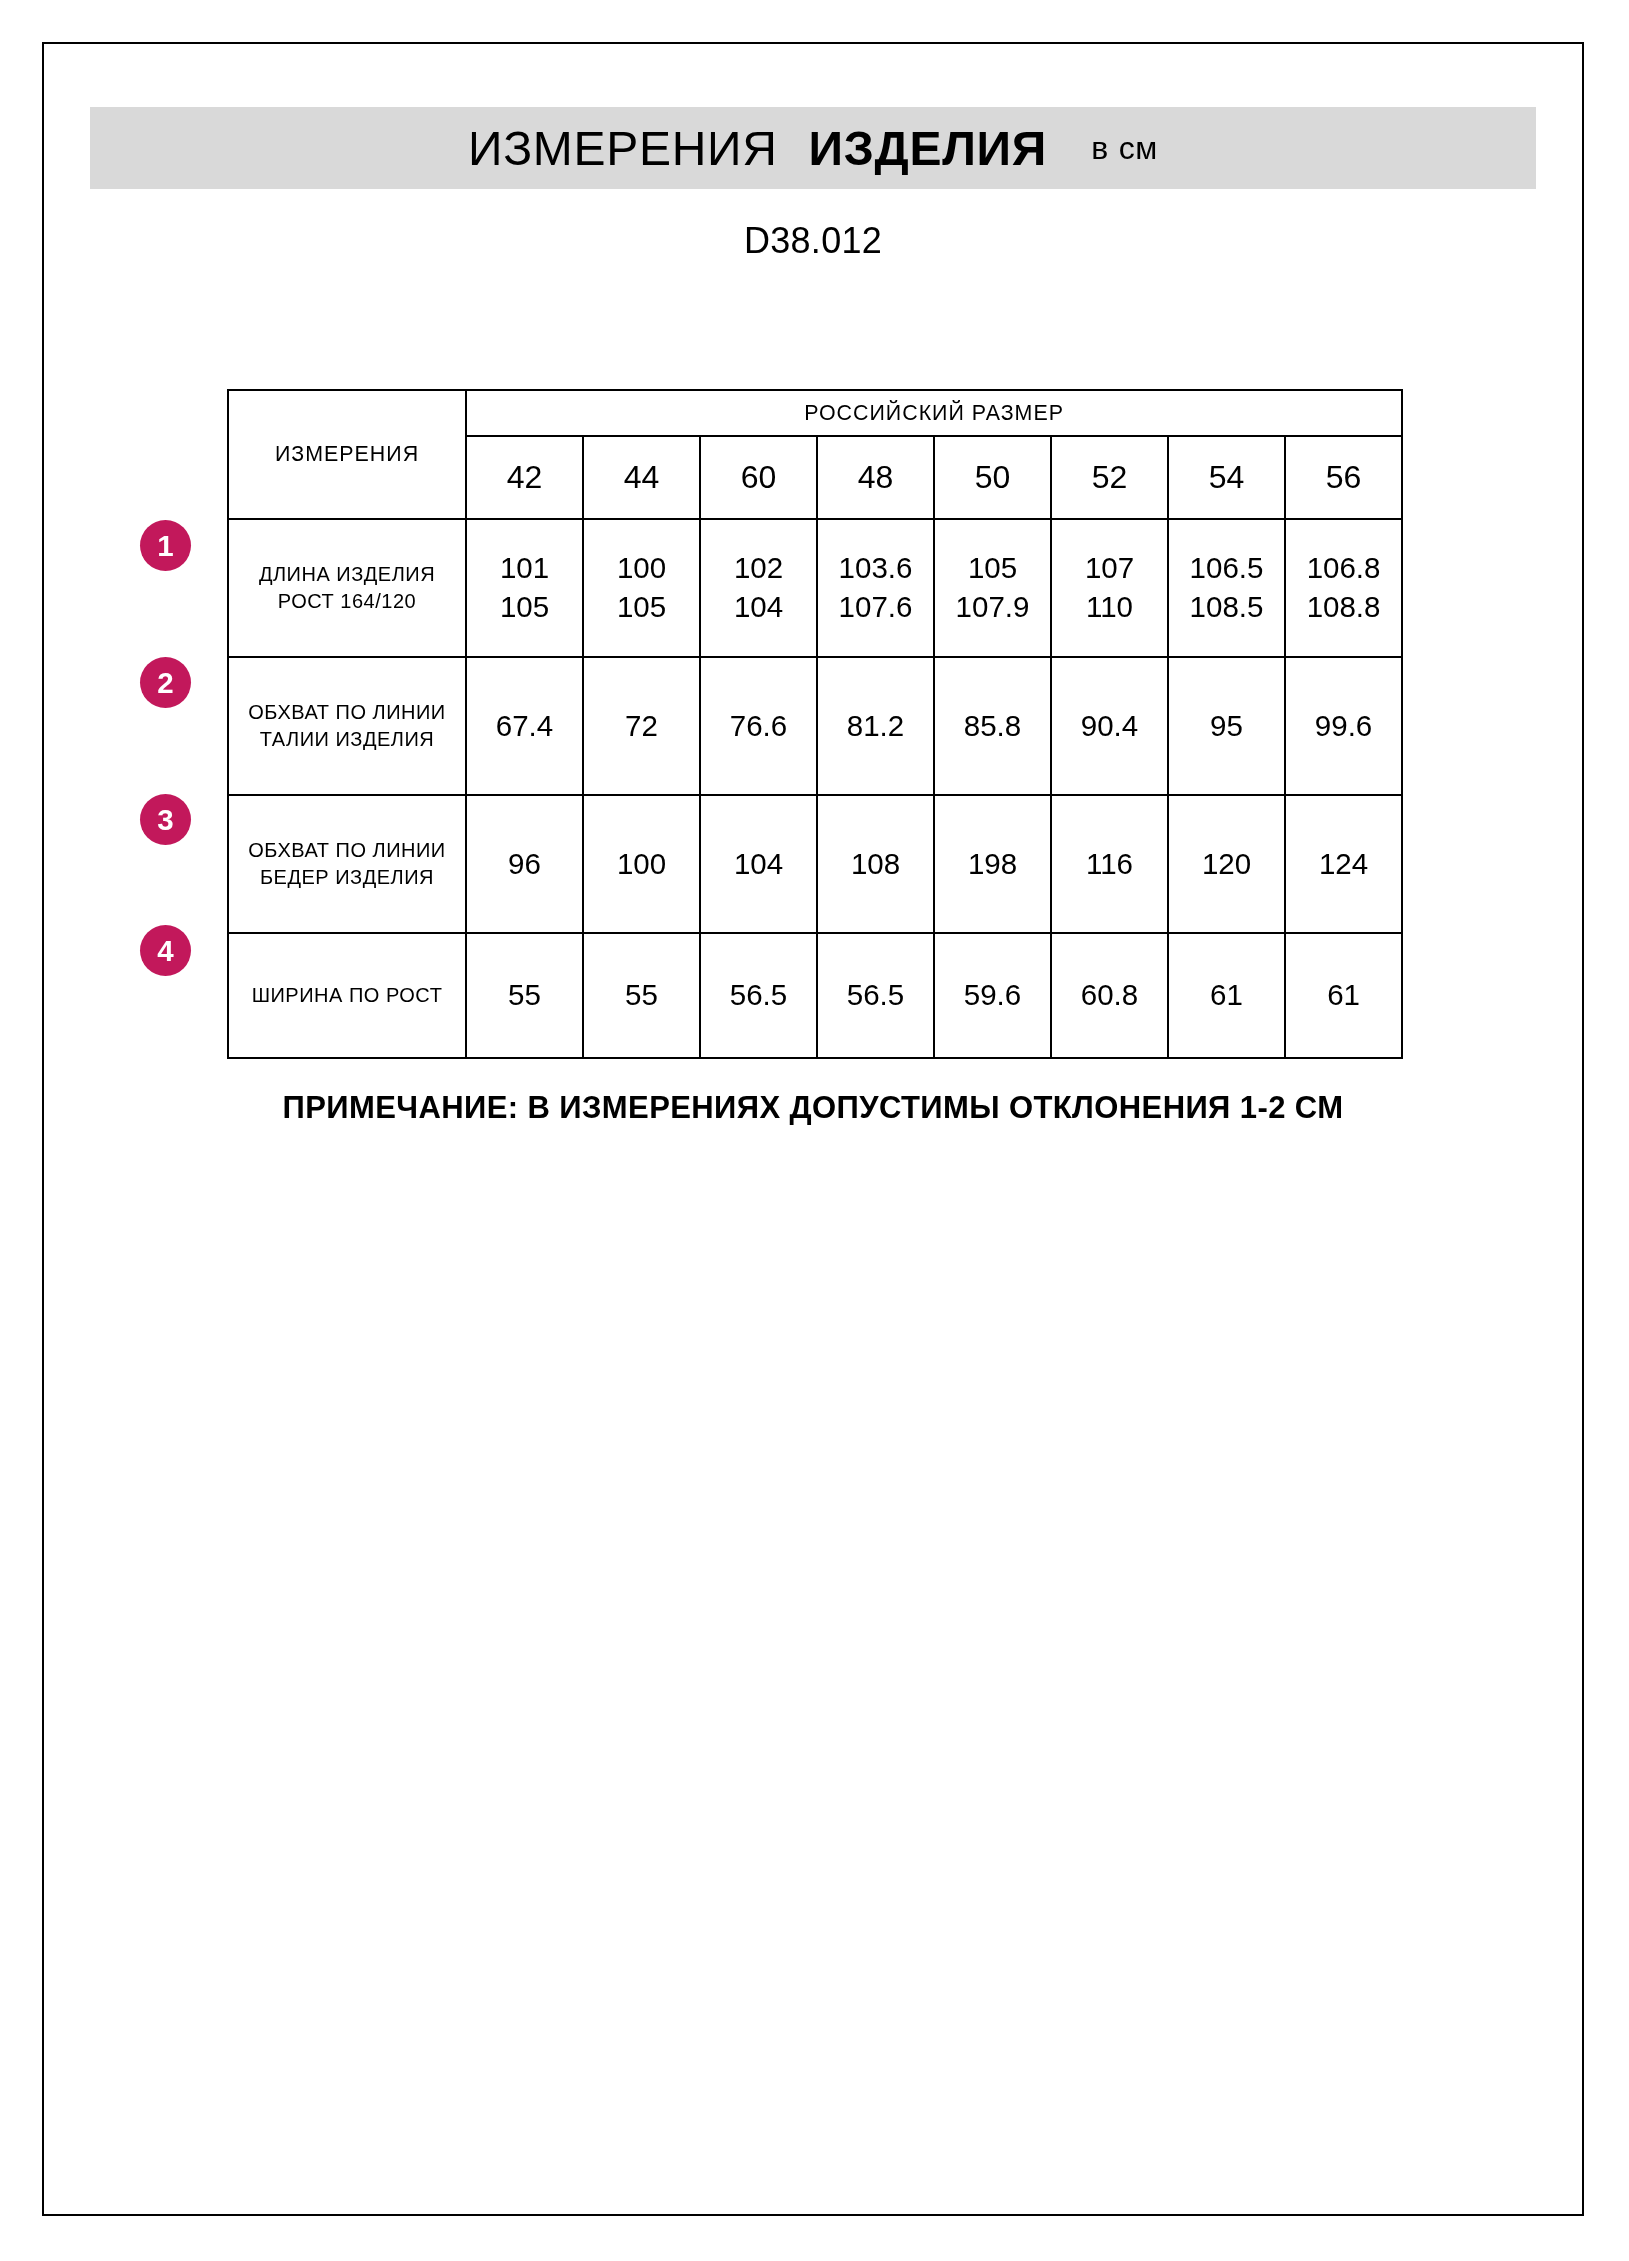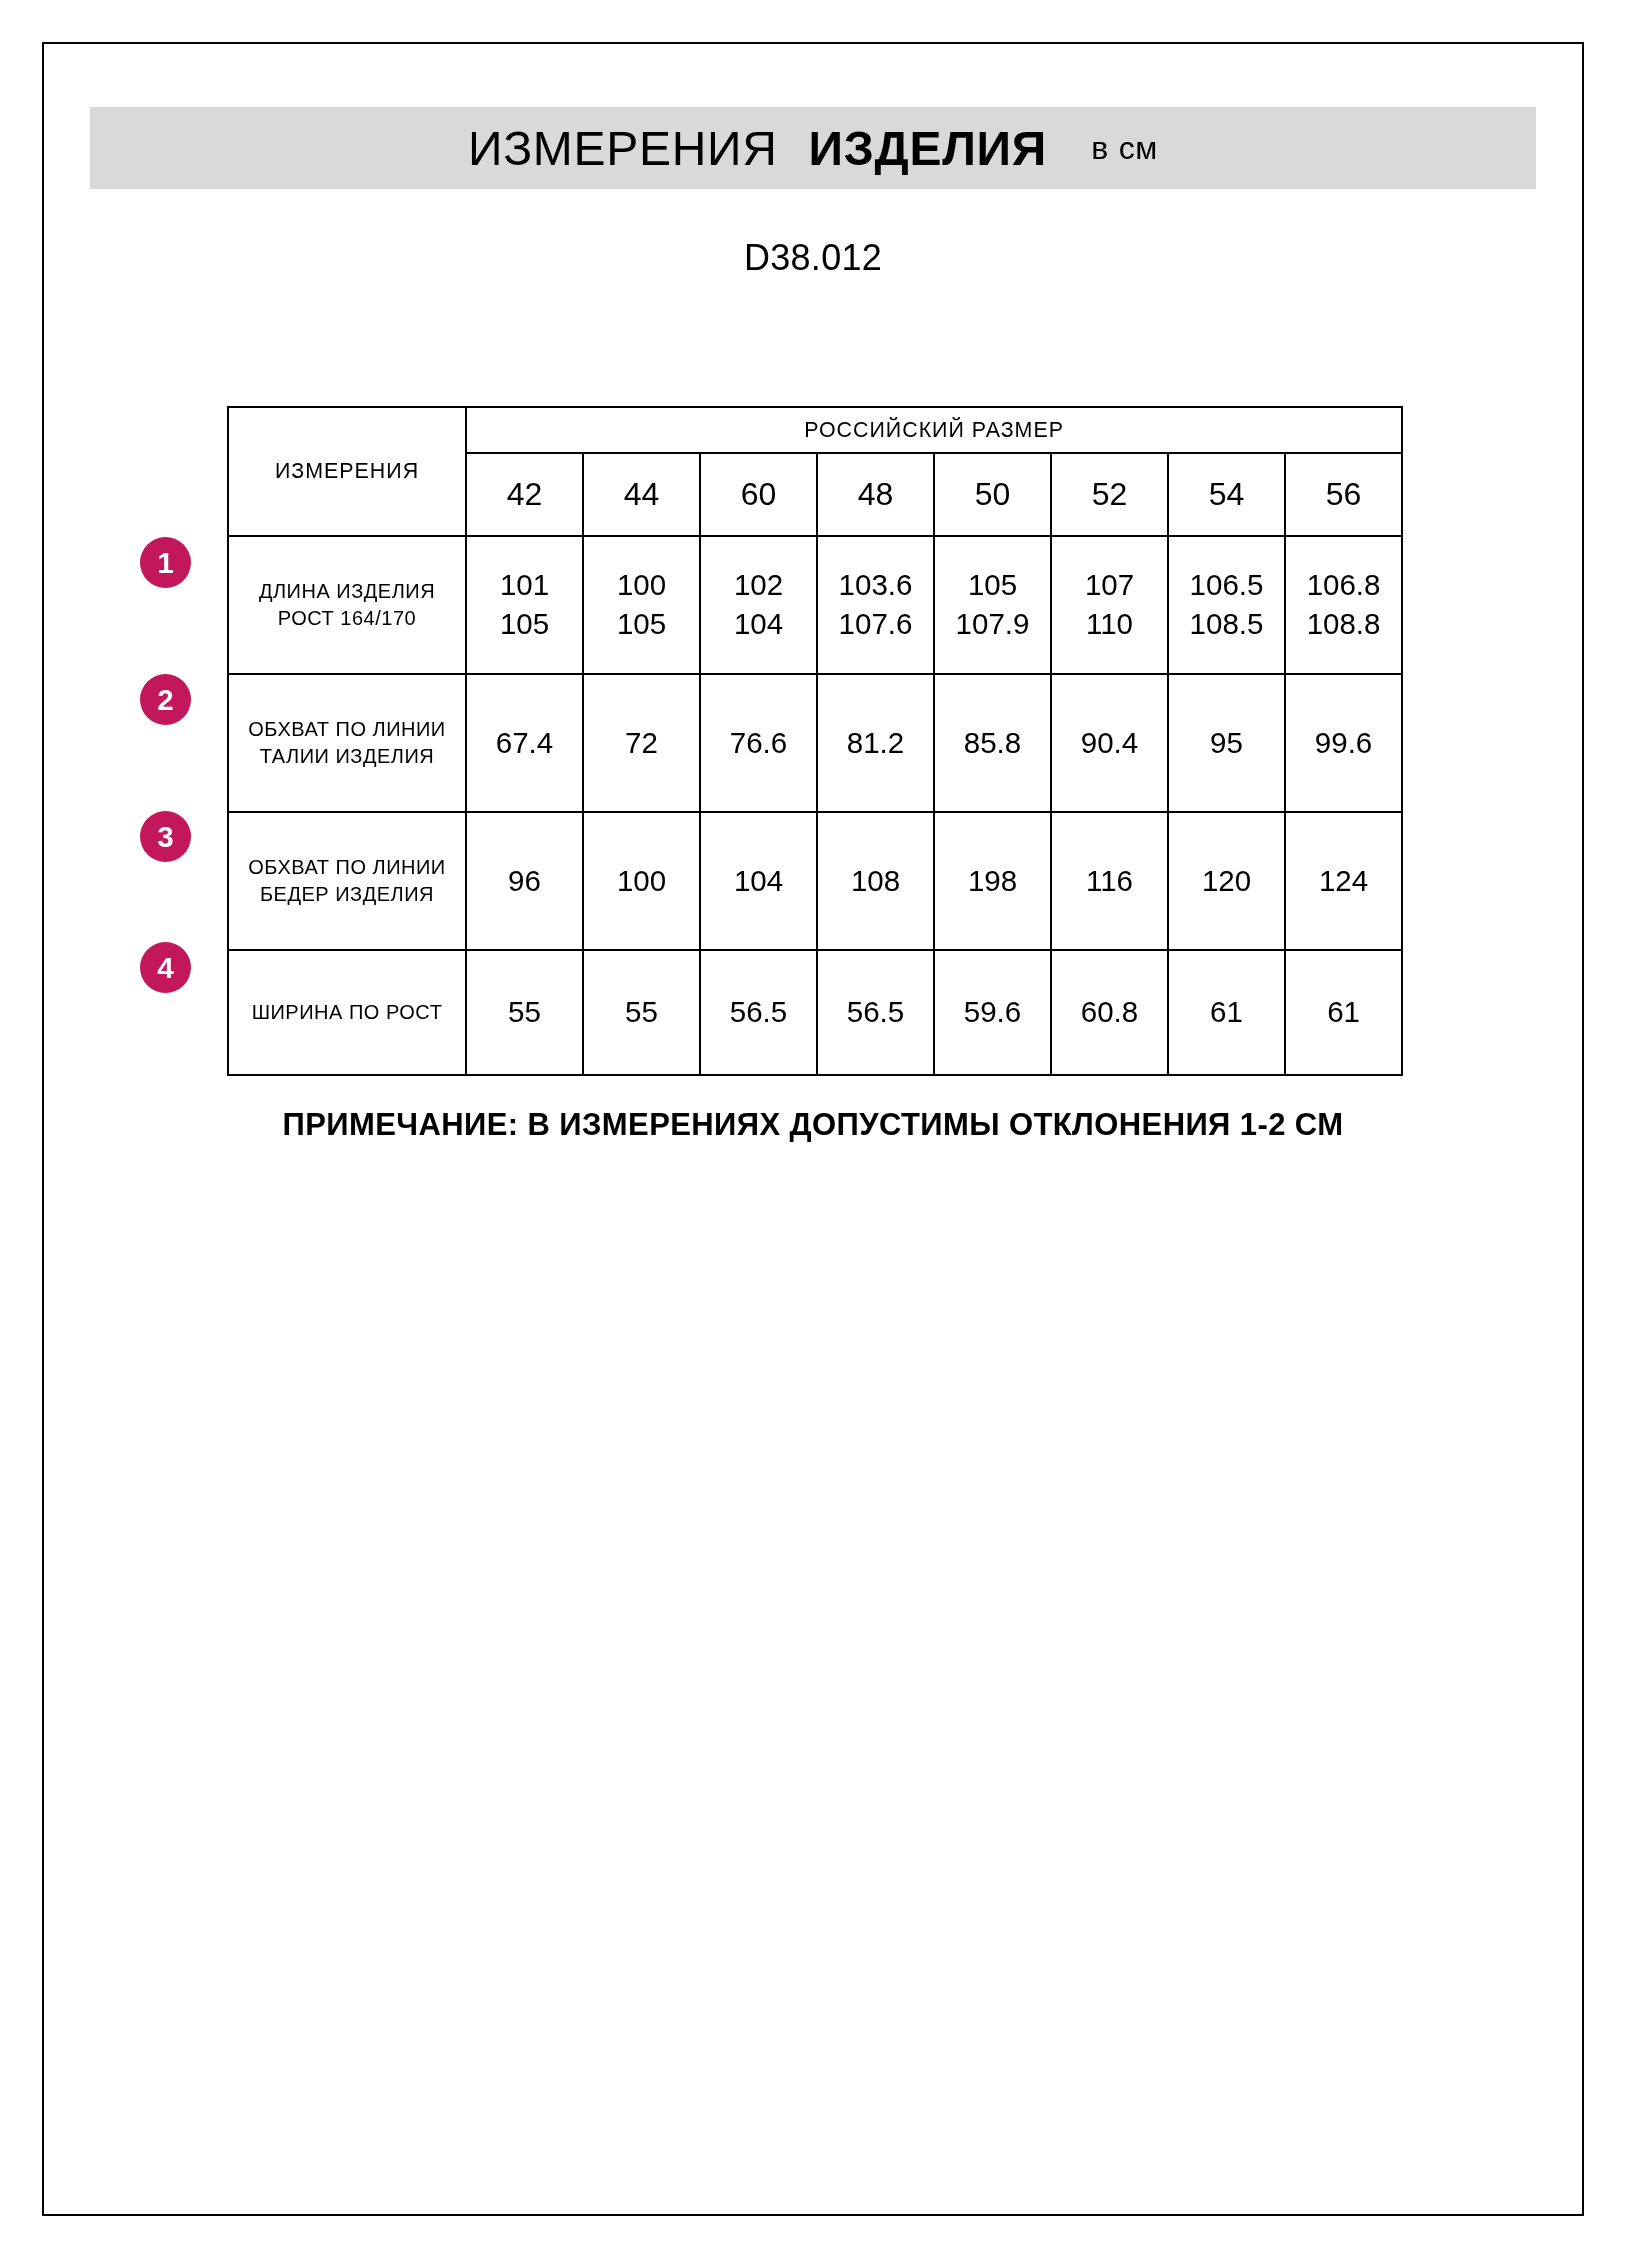--- a/index.html
+++ b/index.html
@@ -50,21 +50,21 @@
   }
   .title-unit {
     font-size: 32px;
     font-weight: 400;
     letter-spacing: 0.7px;
     margin-left: 13.4px;
   }
   .article-code {
     text-align: center;
     font-size: 36px;
-    margin-top: 48px;
+    margin-top: 31px;
     letter-spacing: 0.3px;
   }
   .subtitle {
     text-align: center;
     font-size: 25.5px;
     line-height: 1.35;
     margin: 20px auto 0 auto;
     width: 1085px;
   }
 
@@ -187,21 +187,21 @@
             <td class="size-head">44</td>
             <td class="size-head">60</td>
             <td class="size-head">48</td>
             <td class="size-head">50</td>
             <td class="size-head">52</td>
             <td class="size-head">54</td>
             <td class="size-head">56</td>
           </tr>
 
           <tr class="row-h1">
-            <td class="row-label">ДЛИНА ИЗДЕЛИЯ РОСТ 164/170</td>
+            <td class="row-label">ДЛИНА ИЗДЕЛИЯ РОСТ 164/120</td>
             <td class="cell-value two-line">101
 105</td>
             <td class="cell-value two-line">100
 105</td>
             <td class="cell-value two-line">102
 104</td>
             <td class="cell-value two-line">103.6
 107.6</td>
             <td class="cell-value two-line">105
 107.9</td>

